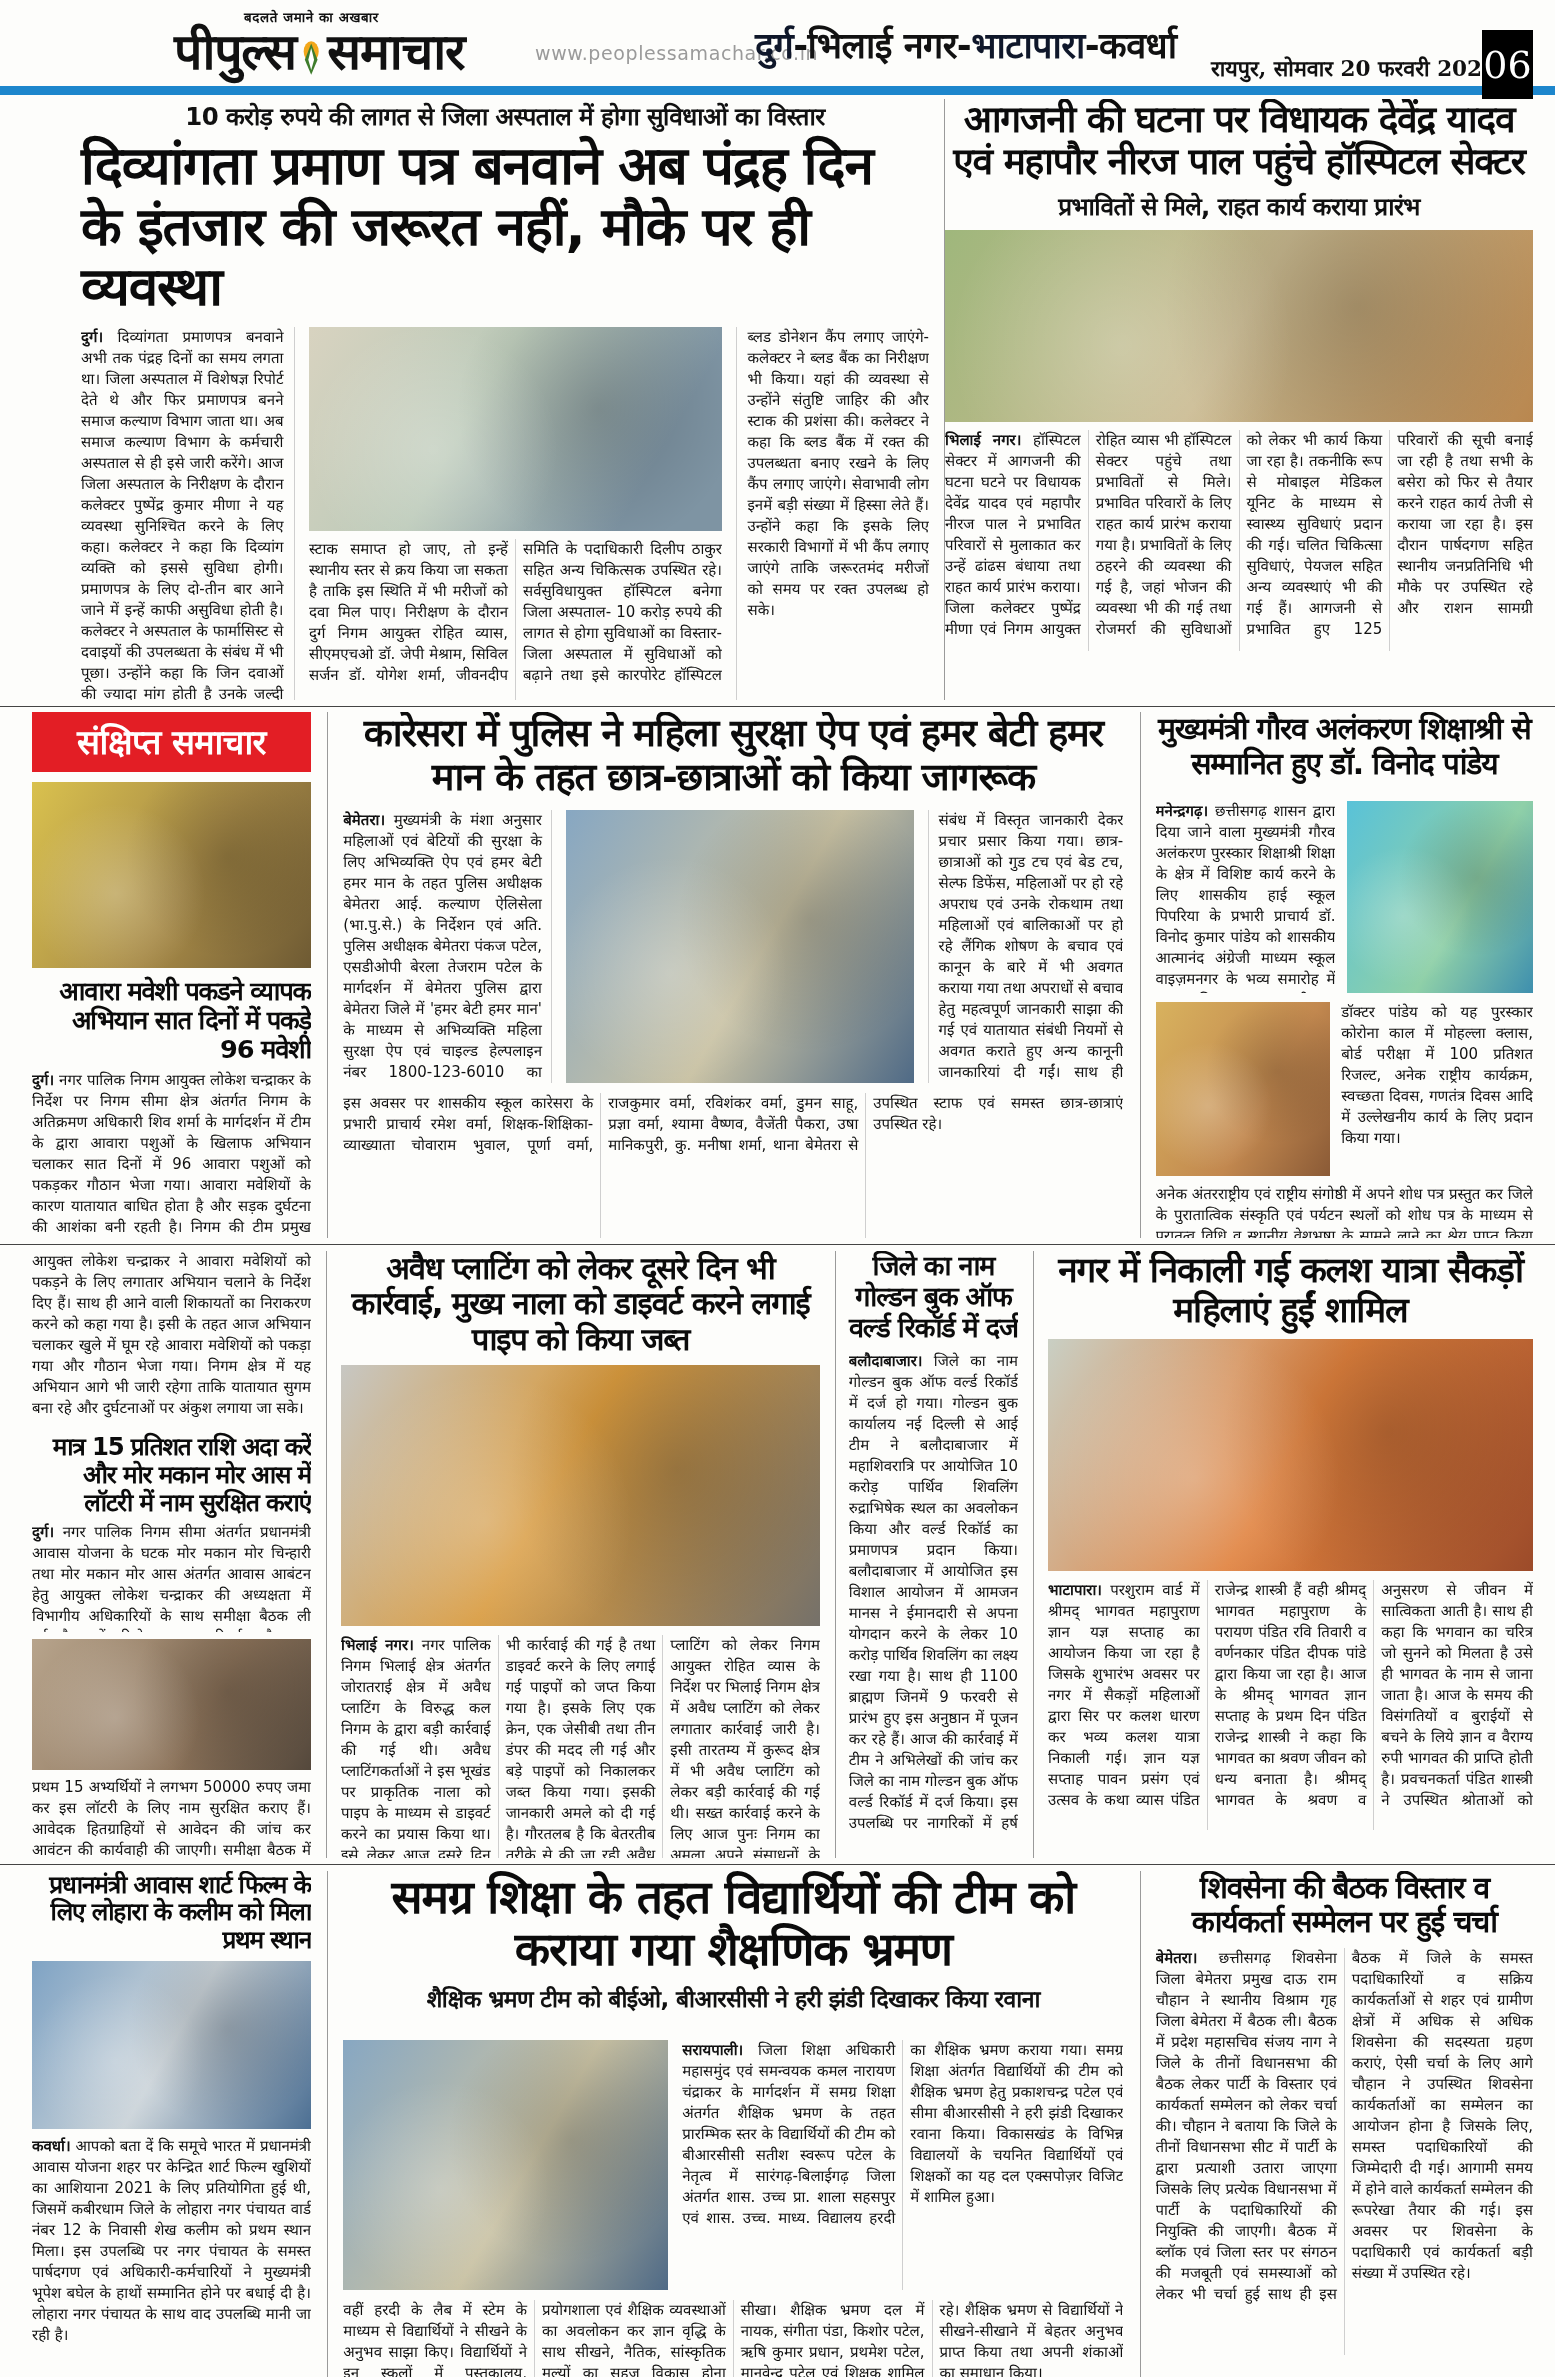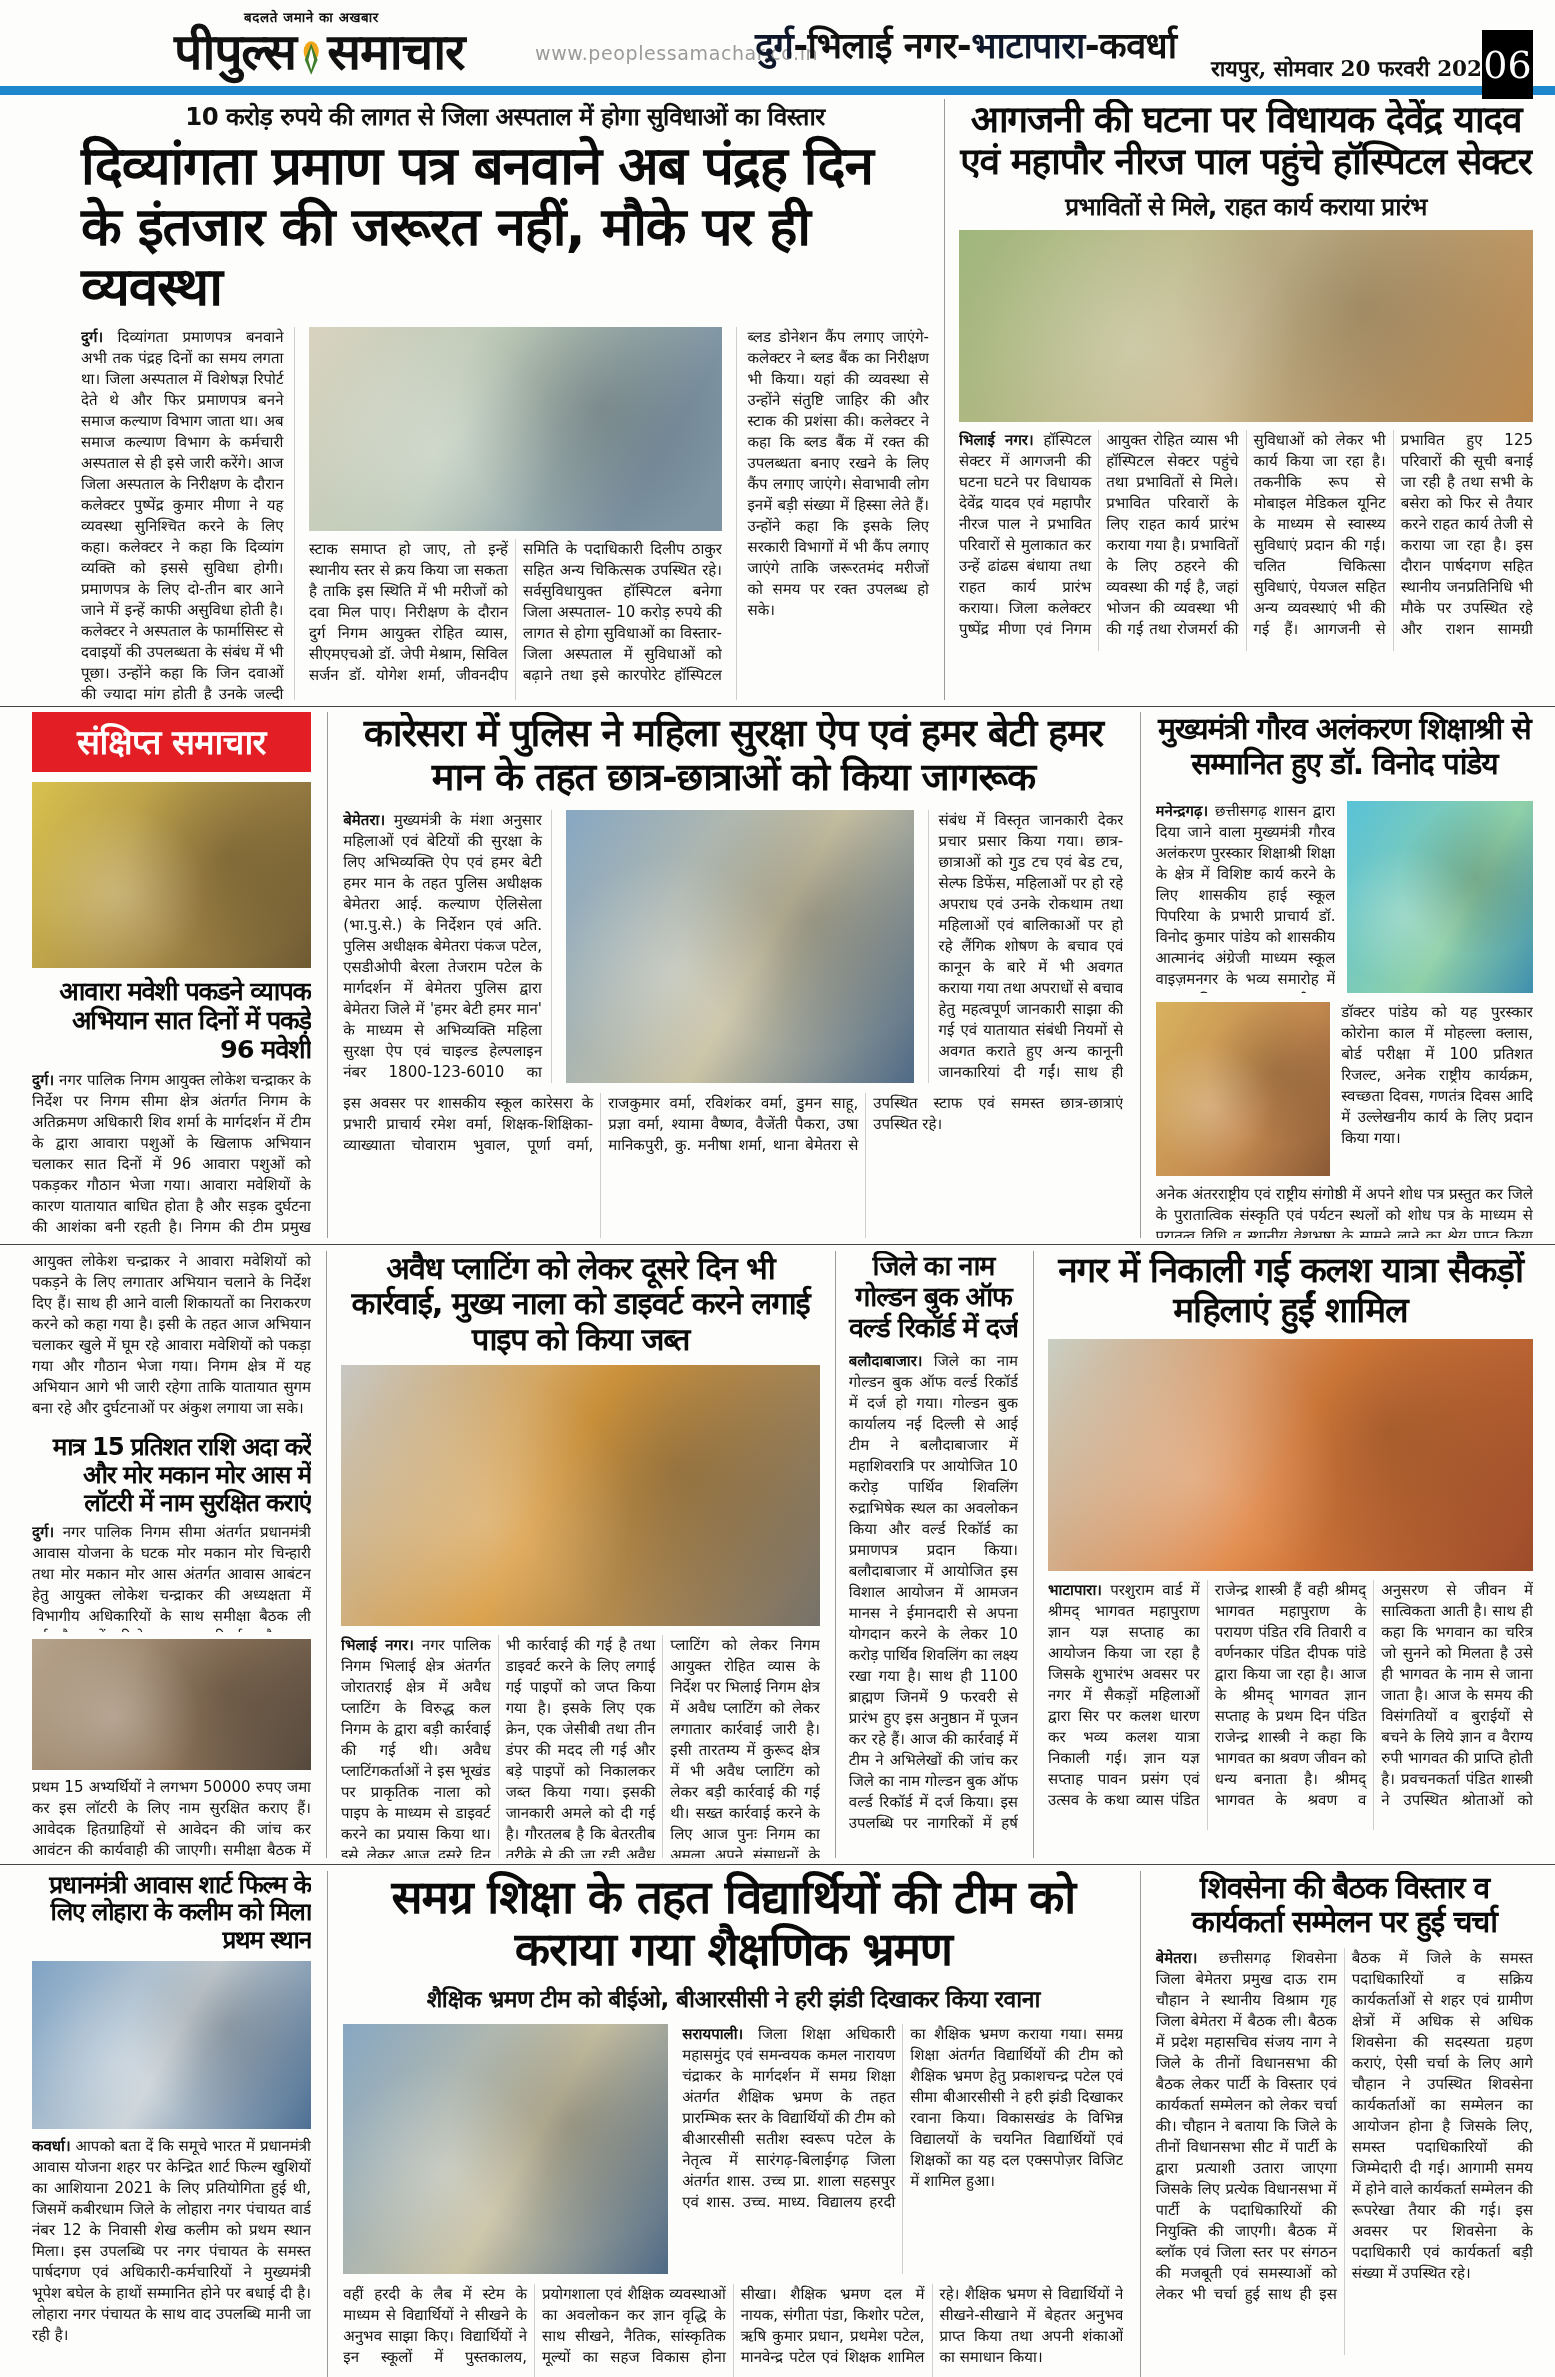--- a/index.html
+++ b/index.html
@@ -101,21 +101,21 @@
             <span>स्टाक समाप्त हो जाए, तो इन्हें स्थानीय स्तर से क्रय किया जा सकता है ताकि इस स्थिति में भी मरीजों को दवा मिल पाए। निरीक्षण के दौरान दुर्ग निगम आयुक्त रोहित व्यास, सीएमएचओ डॉ. जेपी मेश्राम, सिविल सर्जन डॉ. योगेश शर्मा, जीवनदीप समिति के पदाधिकारी दिलीप ठाकुर सहित अन्य चिकित्सक उपस्थित रहे।</span>
             <span>सर्वसुविधायुक्त हॉस्पिटल बनेगा जिला अस्पताल- 10 करोड़ रुपये की लागत से होगा सुविधाओं का विस्तार- जिला अस्पताल में सुविधाओं को बढ़ाने तथा इसे कारपोरेट हॉस्पिटल की तर्ज पर बनाने 10 करोड़ रुपये की कार्ययोजना बनाई गई है। इसके चलते जिला अस्पताल सर्वसुविधायुक्त हॉस्पिटल के रूप में तैयार होगा और मरीजों को बेहतरीन उपचार मिल सकेगा।</span>
           </div>
         </div>
         <div class="body-txt" style="border-left:0.6px solid #cfcfcf;padding-left:10.5px;">
           <span>ब्लड डोनेशन कैंप लगाए जाएंगे- कलेक्टर ने ब्लड बैंक का निरीक्षण भी किया। यहां की व्यवस्था से उन्होंने संतुष्टि जाहिर की और स्टाक की प्रशंसा की। कलेक्टर ने कहा कि ब्लड बैंक में रक्त की उपलब्धता बनाए रखने के लिए कैंप लगाए जाएंगे। सेवाभावी लोग इनमें बड़ी संख्या में हिस्सा लेते हैं। उन्होंने कहा कि इसके लिए सरकारी विभागों में भी कैंप लगाए जाएंगे ताकि जरूरतमंद मरीजों को समय पर रक्त उपलब्ध हो सके।</span>
         </div>
       </div>
     </article>
 
-    <article class="vline" style="padding-left:14px;overflow:hidden;">
+    <article class="vline" style="overflow:hidden;">
       <h2 class="hl hl-lg" style="margin:0 0 5.8px;">आगजनी की घटना पर विधायक देवेंद्र यादव एवं महापौर नीरज पाल पहुंचे हॉस्पिटल सेक्टर</h2>
       <div class="subhead">प्रभावितों से मिले, राहत कार्य कराया प्रारंभ</div>
       <div class="photo ph-relief" style="width:100%;height:192px;margin:8.1px 0;"></div>
       <div class="body-txt cols4" style="height:221px;">
         <b class="dl">भिलाई नगर।</b>
         <span>हॉस्पिटल सेक्टर में आगजनी की घटना घटने पर विधायक देवेंद्र यादव एवं महापौर नीरज पाल ने प्रभावित परिवारों से मुलाकात कर उन्हें ढांढस बंधाया तथा राहत कार्य प्रारंभ कराया। जिला कलेक्टर पुष्पेंद्र मीणा एवं निगम आयुक्त रोहित व्यास भी हॉस्पिटल सेक्टर पहुंचे तथा प्रभावितों से मिले। प्रभावित परिवारों के लिए राहत कार्य प्रारंभ कराया गया है। प्रभावितों के लिए ठहरने की व्यवस्था की गई है, जहां भोजन की व्यवस्था भी की गई तथा रोजमर्रा की सुविधाओं को लेकर भी कार्य किया जा रहा है। तकनीकि रूप से मोबाइल मेडिकल यूनिट के माध्यम से स्वास्थ्य सुविधाएं प्रदान की गई। चलित चिकित्सा सुविधाएं, पेयजल सहित अन्य व्यवस्थाएं भी की गई हैं। आगजनी से प्रभावित हुए 125 परिवारों की सूची बनाई जा रही है तथा सभी के बसेरा को फिर से तैयार करने राहत कार्य तेजी से कराया जा रहा है। इस दौरान पार्षदगण सहित स्थानीय जनप्रतिनिधि भी मौके पर उपस्थित रहे और राशन सामग्री उपलब्ध कराने की बात कही गई।</span>
       </div>
     </article>
   </section>
 
@@ -225,21 +225,21 @@
       <h3 class="hl hl-sm" style="font-size:24.4px;margin:0 0 7px;">प्रधानमंत्री आवास शार्ट फिल्म के लिए लोहारा के कलीम को मिला प्रथम स्थान</h3>
       <div class="photo ph-award" style="width:100%;height:168px;margin-bottom:7px;"></div>
       <div class="body-txt" style="height:232px;">
         <b class="dl">कवर्धा।</b>
         <span>आपको बता दें कि समूचे भारत में प्रधानमंत्री आवास योजना शहर पर केन्द्रित शार्ट फिल्म खुशियों का आशियाना 2021 के लिए प्रतियोगिता हुई थी, जिसमें कबीरधाम जिले के लोहारा नगर पंचायत वार्ड नंबर 12 के निवासी शेख कलीम को प्रथम स्थान मिला। इस उपलब्धि पर नगर पंचायत के समस्त पार्षदगण एवं अधिकारी-कर्मचारियों ने मुख्यमंत्री भूपेश बघेल के हाथों सम्मानित होने पर बधाई दी है। लोहारा नगर पंचायत के साथ वाद उपलब्धि मानी जा रही है।</span>
       </div>
     </aside>
 
     <article class="vline" style="padding-left:15px;overflow:hidden;">
       <h2 class="hl" style="font-size:46px;text-align:center;margin:0 0 7px;">समग्र शिक्षा के तहत विद्यार्थियों की टीम को कराया गया शैक्षणिक भ्रमण</h2>
-      <div class="subhead" style="font-size:23px;margin-bottom:10px;">शैक्षिक भ्रमण टीम को बीईओ, बीआरसीसी ने हरी झंडी दिखाकर किया रवाना</div>
+      <div class="subhead" style="font-size:23px;margin-bottom:26px;">शैक्षिक भ्रमण टीम को बीईओ, बीआरसीसी ने हरी झंडी दिखाकर किया रवाना</div>
       <div style="display:grid;grid-template-columns:325px 1fr;gap:14px;height:250px;">
         <div class="photo ph-students" style="height:250px;"></div>
         <div class="body-txt cols2" style="height:250px;">
           <b class="dl">सरायपाली।</b>
           <span>जिला शिक्षा अधिकारी महासमुंद एवं समन्वयक कमल नारायण चंद्राकर के मार्गदर्शन में समग्र शिक्षा अंतर्गत शैक्षिक भ्रमण के तहत प्रारम्भिक स्तर के विद्यार्थियों की टीम को बीआरसीसी सतीश स्वरूप पटेल के नेतृत्व में सारंगढ़-बिलाईगढ़ जिला अंतर्गत शास. उच्च प्रा. शाला सहसपुर एवं शास. उच्च. माध्य. विद्यालय हरदी का शैक्षिक भ्रमण कराया गया। समग्र शिक्षा अंतर्गत विद्यार्थियों की टीम को शैक्षिक भ्रमण हेतु प्रकाशचन्द्र पटेल एवं सीमा बीआरसीसी ने हरी झंडी दिखाकर रवाना किया। विकासखंड के विभिन्न विद्यालयों के चयनित विद्यार्थियों एवं शिक्षकों का यह दल एक्सपोज़र विजिट में शामिल हुआ।</span>
         </div>
       </div>
       <div class="body-txt cols4" style="height:116px;margin-top:9.3px;">
         <span>वहीं हरदी के लैब में स्टेम के माध्यम से विद्यार्थियों ने सीखने के अनुभव साझा किए। विद्यार्थियों ने इन स्कूलों में पुस्तकालय, प्रयोगशाला एवं शैक्षिक व्यवस्थाओं का अवलोकन कर ज्ञान वृद्धि के साथ सीखने, नैतिक, सांस्कृतिक मूल्यों का सहज विकास होना सीखा। शैक्षिक भ्रमण दल में नायक, संगीता पंडा, किशोर पटेल, ऋषि कुमार प्रधान, प्रथमेश पटेल, मानवेन्द्र पटेल एवं शिक्षक शामिल रहे। शैक्षिक भ्रमण से विद्यार्थियों ने सीखने-सीखाने में बेहतर अनुभव प्राप्त किया तथा अपनी शंकाओं का समाधान किया।</span>
       </div>

